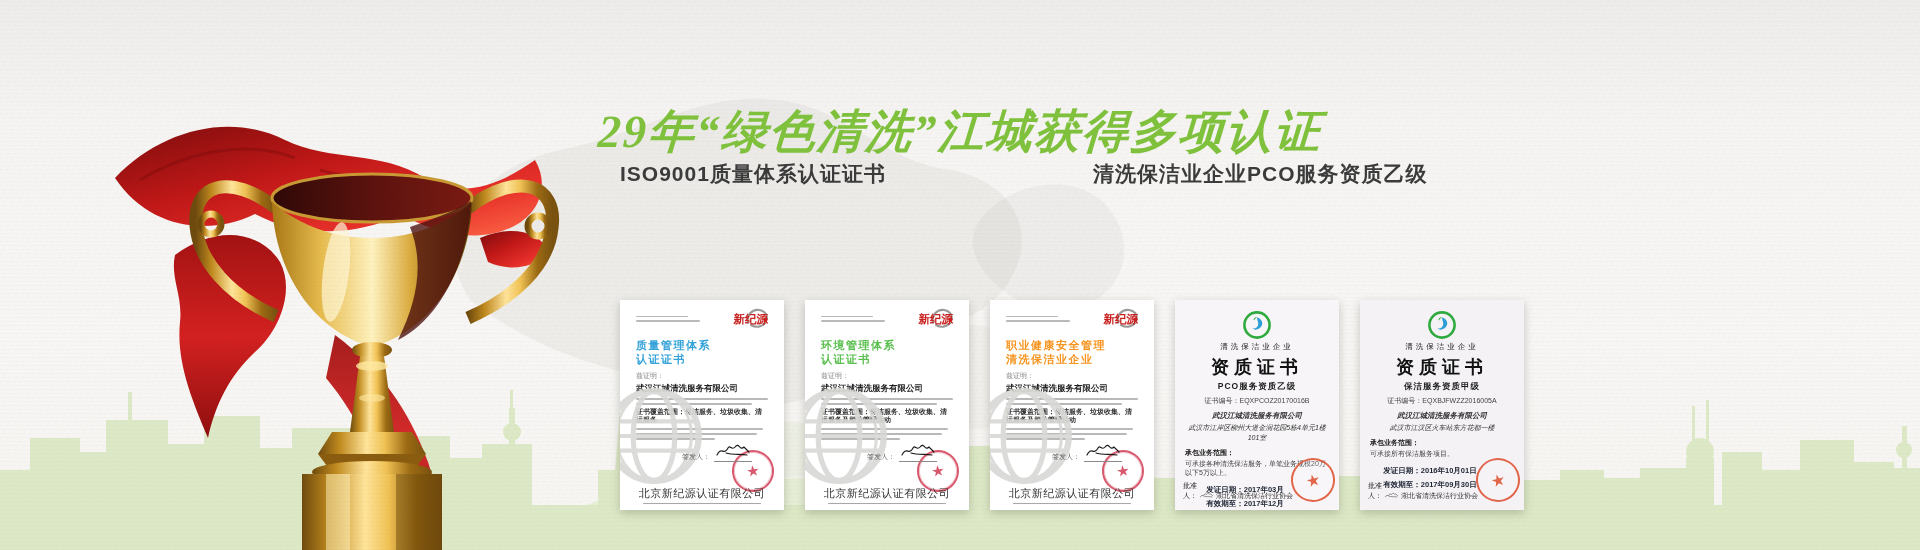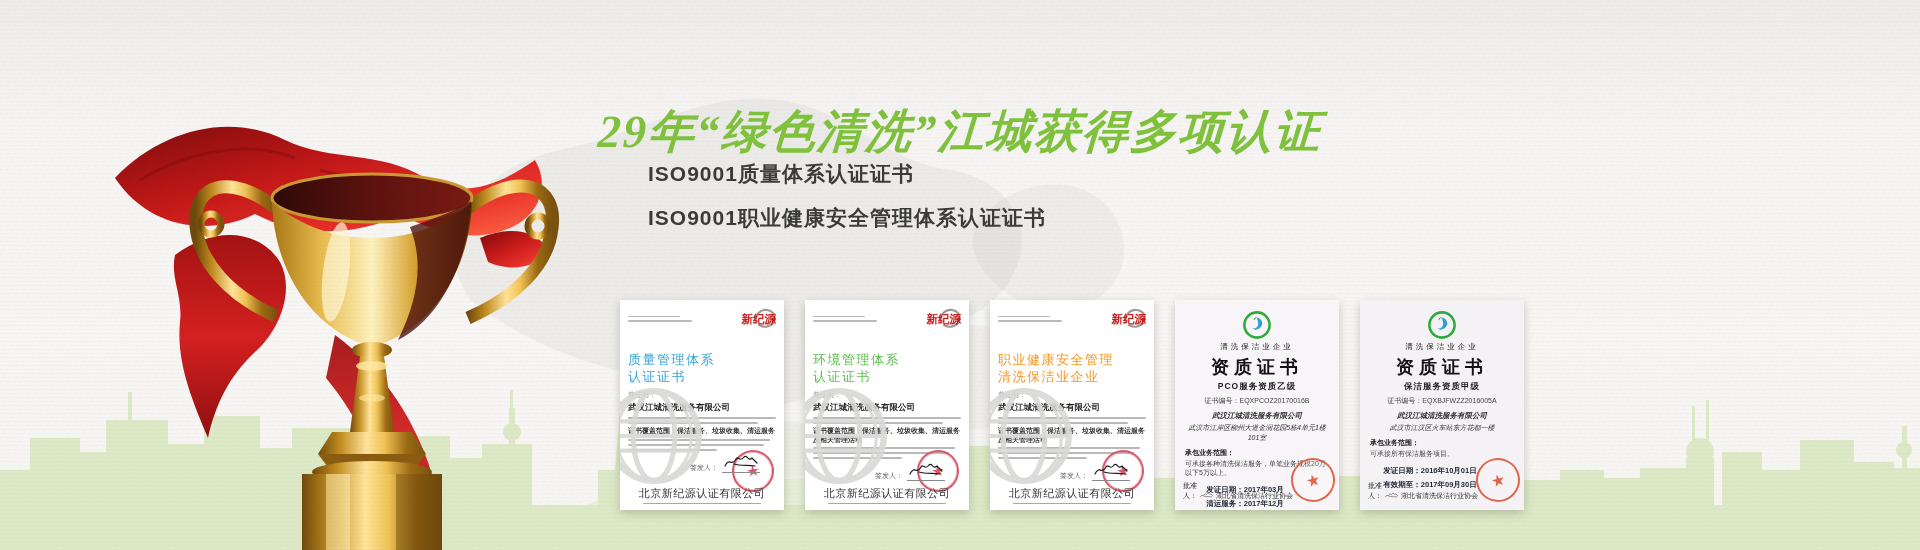--- a/index.html
+++ b/index.html
@@ -11,37 +11,37 @@
       repeating-linear-gradient(115deg, rgba(110,108,100,.03) 0 1px, transparent 1px 6px);
     opacity:.55;}
   .layer{position:absolute;inset:0;}
 
   
   .page-title{position:absolute;left:598px;top:70px;width:780px;
     font-family:"Liberation Serif", serif;
     font-size:46px;font-weight:bold;font-style:italic;letter-spacing:2px;
     transform:skewX(-3deg);white-space:nowrap;}
   .ach{position:absolute;font-size:21px;font-weight:bold;color:#3b3b3b;letter-spacing:1px;white-space:nowrap;}
-  .ach-left{left:648px;top:160px;}
+  .ach-left{left:620px;top:160px;}
   .ach-right{left:1093px;top:160px;}
   .ach div{height:24px;margin-bottom:20px;}
 
   
   .certs{position:absolute;left:620px;top:300px;display:flex;}
   .cert{position:relative;width:164px;height:210px;box-sizing:border-box;margin-right:21px;
     background:#ffffff;box-shadow:0 3px 9px rgba(70,70,60,.28);overflow:hidden;}
   .bar{height:2px;background:#b9b9b9;margin:3px 0;border-radius:1px;}
-  .cert-iso{padding:9px 8px;}
+  .cert-iso{padding:9px 16px;}
   .c-head{display:flex;justify-content:space-between;align-items:flex-start;height:24px;}
   .c-head-lines{padding-top:4px;}
   .c-head-lines .bar{height:1.8px;margin:2.5px 0;}
   .c-logo{position:relative;width:58px;height:24px;text-align:right;}
   .c-logo svg{position:absolute;right:-2px;top:-3px;width:26px;height:26px;}
   .c-logo-text{position:relative;z-index:2;font-size:11.5px;font-weight:bold;color:#c8201f;font-family:"Liberation Serif",serif;}
-  .c-title{font-size:13px;font-weight:normal;line-height:1.3;margin-top:19px;letter-spacing:1.5px;}
+  .c-title{font-size:11px;font-weight:bold;line-height:1.3;margin-top:5px;letter-spacing:1.5px;}
   .c-certify{font-size:7px;color:#888;margin-top:4px;}
   .c-company{font-size:8.5px;font-weight:bold;color:#1f1f1f;margin-top:2px;white-space:nowrap;}
   .c-scope{font-size:7px;font-weight:bold;color:#333;line-height:1.25;margin:3px 0 2px;}
   .c-sig{display:flex;align-items:flex-end;justify-content:flex-end;gap:4px;margin-top:3px;padding-right:16px;position:relative;z-index:2;}
   .c-sig-label{font-size:7px;color:#666;}
   .sig-line{border-bottom:1px solid #8a8a8a;padding:0 2px;}
   .c-globe{position:absolute;left:-16px;bottom:24px;width:100px;height:100px;opacity:.9;z-index:0;}
   .stamp{position:absolute;display:flex;align-items:center;justify-content:center;border-radius:50%;
     background:rgba(255,255,255,.15);}
   .stamp-iso{right:10px;bottom:18px;width:38px;height:38px;border:2.5px solid #d8596d;color:#d8596d;font-size:15px;transform:rotate(-8deg);box-shadow:inset 0 0 0 1px rgba(216,89,109,.35);}
@@ -220,23 +220,23 @@
       <rect x="246" y="474" width="24" height="76" fill="#fff3c0" opacity=".5"></rect>
     </g>
   </svg>
 
   <div class="texture"></div>
 
   <h1 class="page-title" style="color: rgb(127, 193, 61);">29年“绿色清洗”江城获得多项认证</h1>
 
   <div class="ach ach-left">
     <div>ISO9001质量体系认证证书</div>
-    <div>ISO9001职业健康安全管理体系认证证书</div>
   </div>
   <div class="ach ach-right">
+    <div>清洗保洁业企业PCO服务资质乙级</div>
   </div>
 
   <div class="certs">
 
     <div class="cert cert-iso">
       <svg class="c-globe" viewBox="0 0 96 96">
           <use href="#sym-globe"></use>
         </svg>
       <div class="c-head">
         <div class="c-head-lines">
@@ -361,21 +361,21 @@
       <div class="z-org">清洗保洁业企业</div>
       <div class="z-title">资质证书</div>
       <div class="z-sub">PCO服务资质乙级</div>
       <div class="z-serial">证书编号：EQXPCOZ20170016B</div>
       <div class="z-company">武汉江城清洗服务有限公司</div>
       <div class="z-address">武汉市江岸区柳州大道金润花园5栋4单元1楼101室</div>
       <div class="z-scope-label">承包业务范围：</div>
       <div class="z-scope">可承接各种清洗保洁服务，单笔业务规模20万以下5万以上。</div>
       <div class="z-dates">
         <div>发证日期：2017年03月</div>
-        <div>清运服务：2017年12月</div>
+        <div>有效期至：2017年12月</div>
       </div>
       <div class="z-bottom">
         <span>批准人：</span>
         <svg width="26" height="12" viewBox="0 0 34 14">
             <use href="#sym-sig"></use>
           </svg>
         <span class="z-assoc">湖北省清洗保洁行业协会</span>
       </div>
       <div class="stamp stamp-z">★</div>
     </div>

